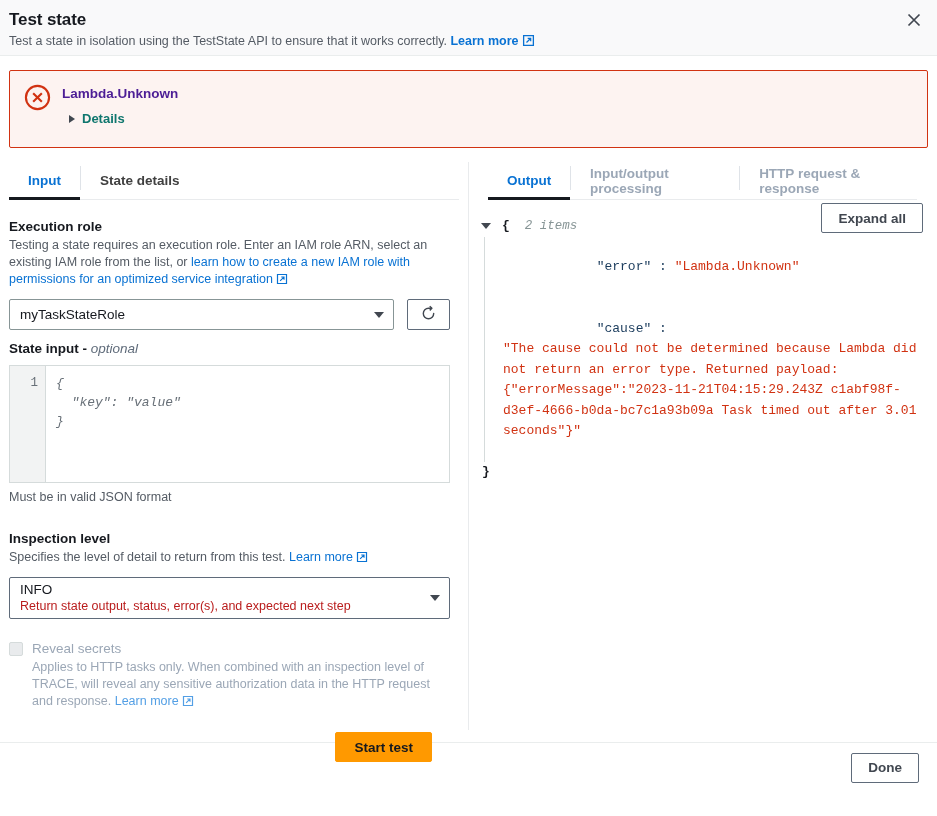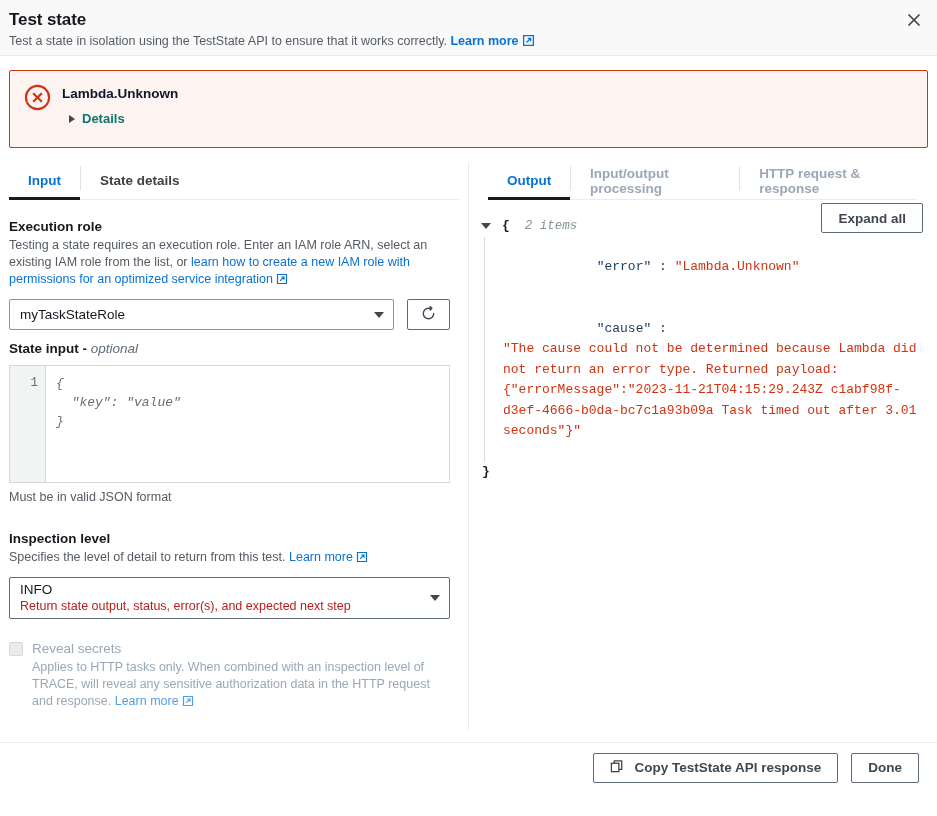--- a/index.html
+++ b/index.html
@@ -69,21 +69,21 @@
     background: #fdf3f1;
     border-radius: 2px;
     padding: 12px 14px 13px 14px;
     min-height: 78px;
   }
   .alert-icon { flex: none; padding-top: 1px; }
   .alert-body { padding-top: 2px; }
   .alert-title {
     font-weight: bold;
     font-size: 13.5px;
-    color: #0f172a;
+    color: #4c1d95;
     line-height: 18px;
     text-align: center;
   }
   .alert-details {
     margin-top: 8px;
     display: flex;
     align-items: center;
     gap: 7px;
     cursor: pointer;
     padding-left: 7px;
@@ -449,20 +449,23 @@
           <div class="check-label">Reveal secrets</div>
           <div class="check-desc">
             <span>Applies to HTTP tasks only. When combined with an inspection level of TRACE, will reveal any sensitive authorization data in the HTTP request and response. </span><a class="link-muted"><span>Learn more</span></a><span class="ext-icon"><svg width="12" height="12" viewBox="0 0 16 16">
                   <path d="M2 2 h12 v12 h-12 z" fill="none" stroke="#539fe5" stroke-width="1.6"></path>
                   <path d="M5.5 10.5 L10.5 5.5 M7 5.3 h3.7 v3.7" fill="none" stroke="#539fe5" stroke-width="1.5"></path>
                 </svg></span>
           </div>
         </div>
       </div>
 
+      <div class="start-row">
+        <button class="btn-primary">Start test</button>
+      </div>
     </div>
   </div>
 
   <div class="col-divider"></div>
 
   <div class="col-right">
     <div class="tabbar" style="margin-left:19px;margin-right:20px">
       <div class="tab active">
         <span>Output</span>
       </div>
@@ -496,24 +499,15 @@
           </div>
         </div>
         <div class="json-close">}</div>
       </div>
     </div>
   </div>
 </div>
 
 <div class="footer">
   <button class="btn-footer">
-    <span>
-      <svg width="15" height="15" viewBox="0 0 16 16">
-        <rect x="1.5" y="4.5" width="8" height="9" fill="none" stroke="#414750" stroke-width="1.4"></rect>
-        <path d="M4.5 4.5 V2 h8 v9 h-3" fill="none" stroke="#414750" stroke-width="1.4"></path>
-      </svg>
-    </span>
-    <span>Copy TestState API response</span>
-  </button>
-  <button class="btn-footer">
     <span>Done</span>
   </button>
 </div>
 
 </body></html>

